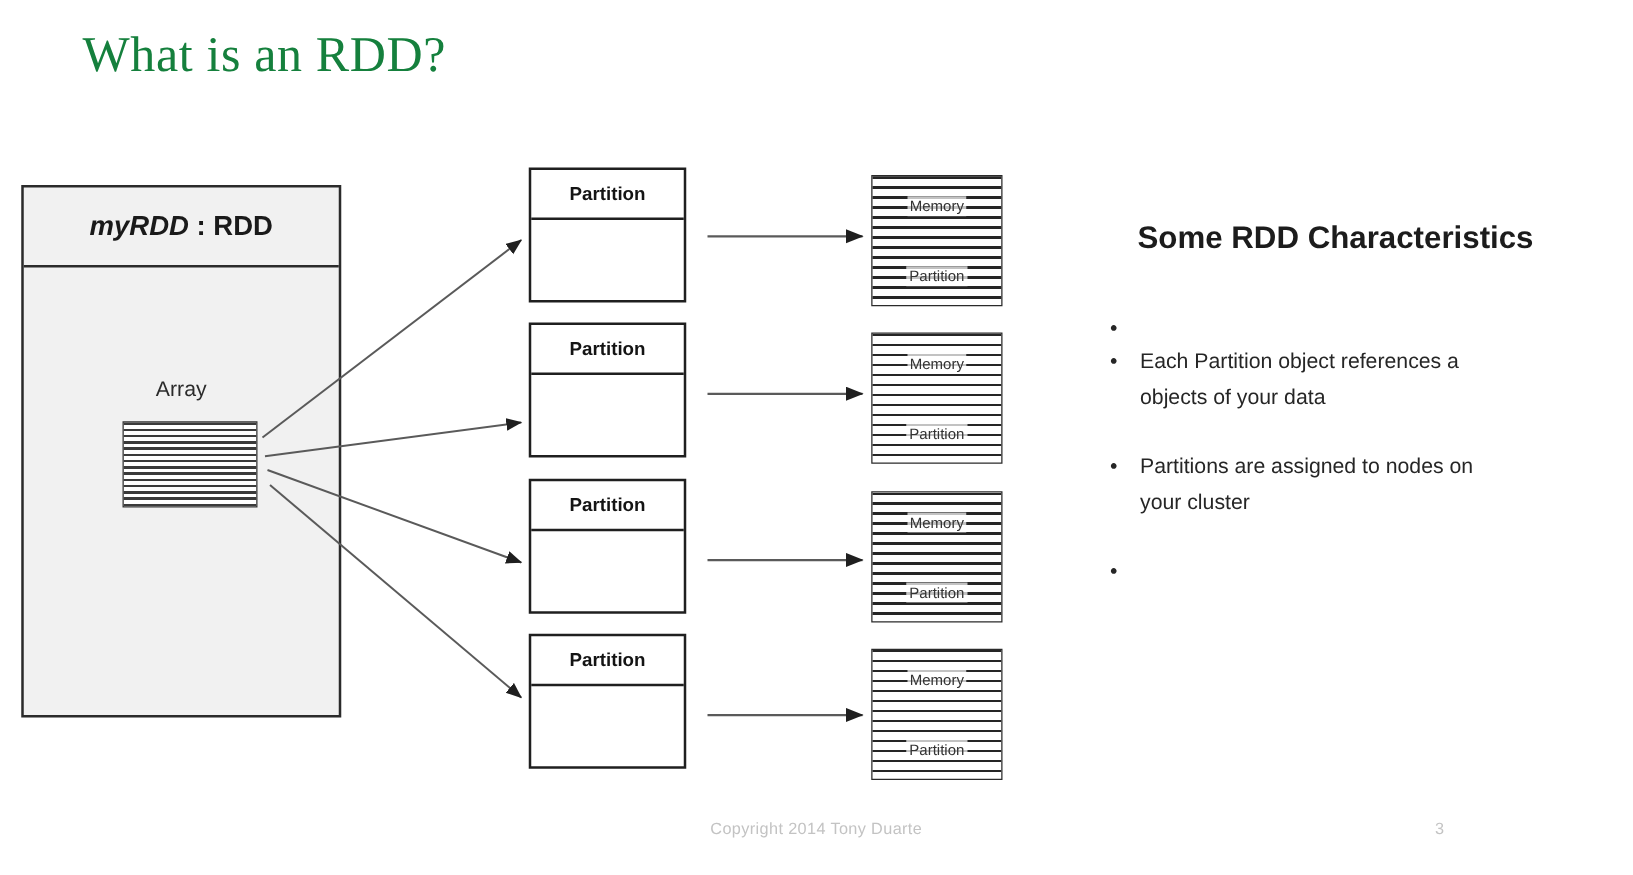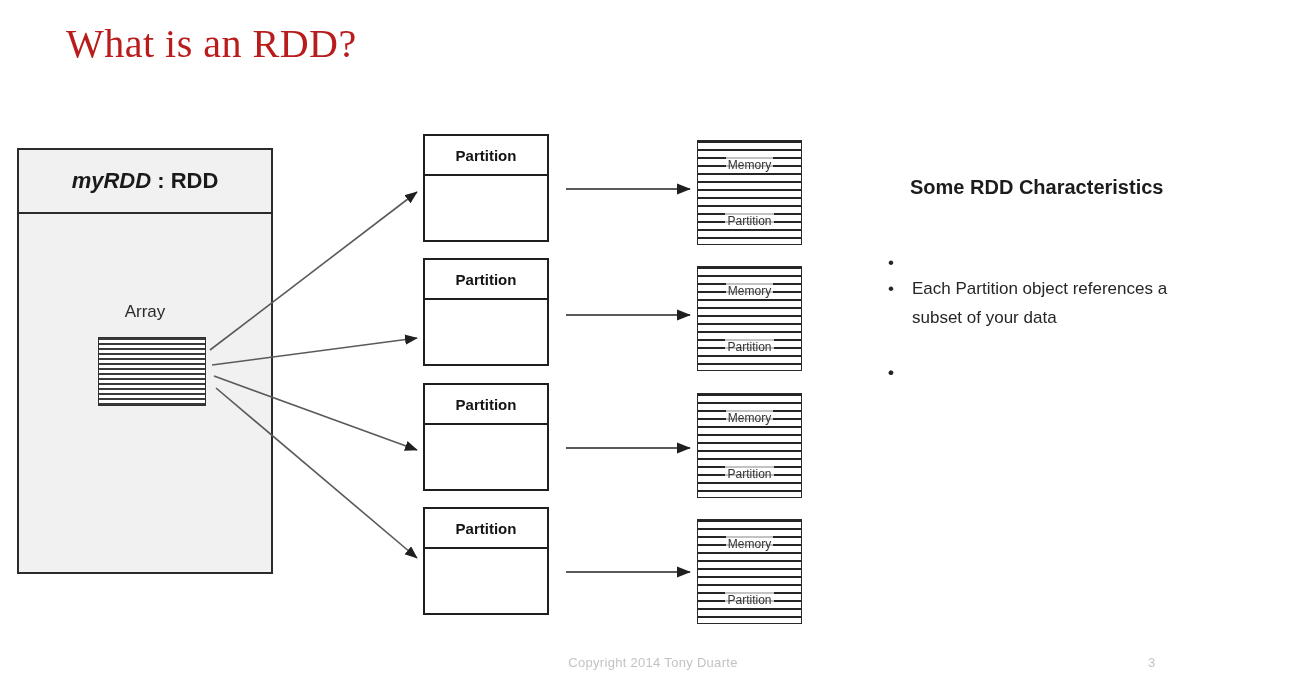--- a/index.html
+++ b/index.html
@@ -11,21 +11,21 @@
     overflow:hidden;
   }
 
   
   #slide-title{
     position:absolute;
     left:66px; top:20px;
     font-family:"Liberation Serif", serif;
     font-size:40px;
     font-weight:400;
-    color:#b91c1c;
+    color:#15803d;
     letter-spacing:.5px;
     white-space:nowrap;
   }
 
   
   #rdd-box{
     position:absolute;
     left:17px; top:148px;
     width:256px; height:426px;
     background:#f1f1f1;
@@ -115,21 +115,21 @@
     text-align:center;
     background:rgba(255,255,255,0.72);
     padding:0 2px;
     white-space:nowrap;
   }
 
   
   #char-heading{
     position:absolute;
     left:910px; top:176px;
-    font-size:20px;font-weight:bold;color:#1c1c1c;
+    font-size:25px;font-weight:bold;color:#1c1c1c;
     white-space:nowrap;
   }
   #char-list{
     position:absolute;
     left:884px; top:248px;
     width:330px;
     margin:0;padding:0;
     list-style:none;
   }
   #char-list li{
@@ -261,24 +261,25 @@
 </svg>
 
 <div id="char-heading">Some RDD Characteristics</div>
 
 <ul id="char-list">
   <li>
     <span class="dot">•</span>
   </li>
   <li>
     <span class="dot">•</span>
-    <span>Each Partition object references a subset of your data</span>
-  </li>
-  <li>
-    <span class="dot">•</span>
+    <span>Each Partition object references a objects of your data</span>
+  </li>
+  <li>
+    <span class="dot">•</span>
+    <span>Partitions are assigned to nodes on your cluster</span>
   </li>
   <li>
     <span class="dot">•</span>
   </li>
 </ul>
 
 <div id="footer-copyright">Copyright 2014 Tony Duarte</div>
 
 <div id="footer-pagenum">3</div>
 

